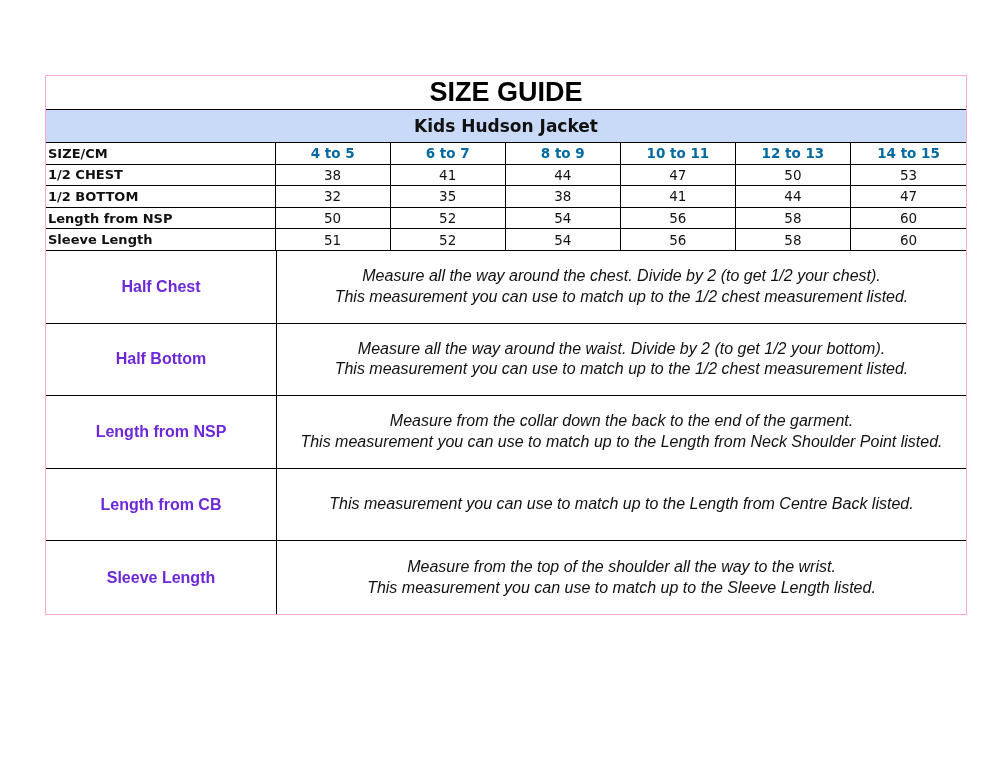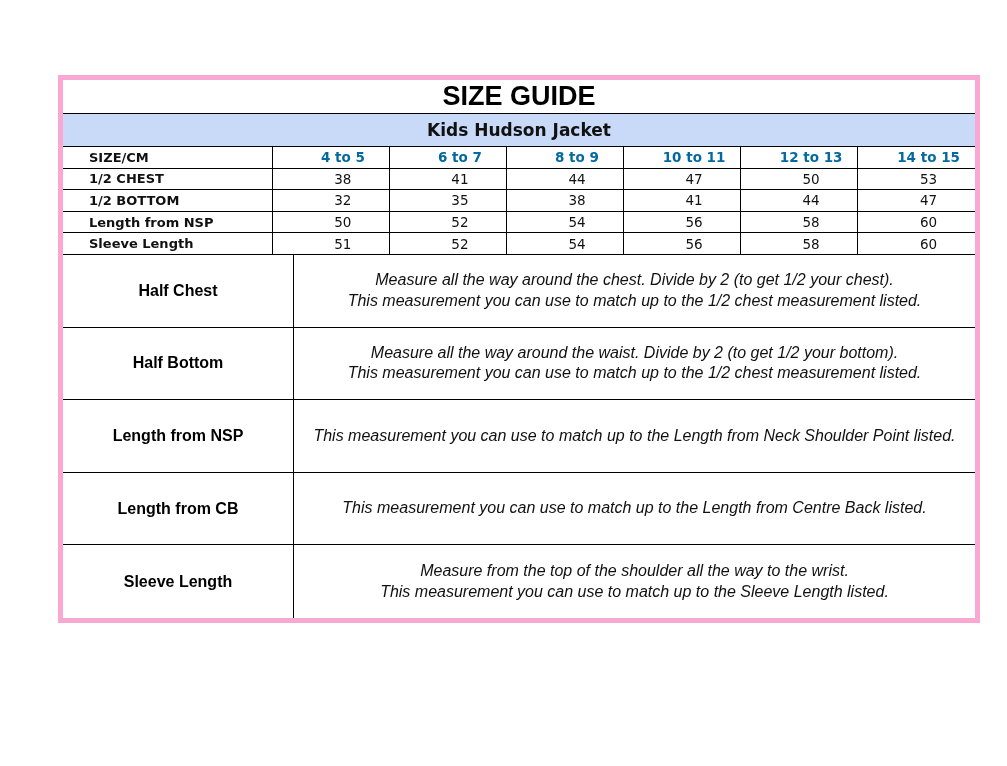--- a/index.html
+++ b/index.html
@@ -1,33 +1,33 @@
 <!DOCTYPE html>
 <html><head>
 <meta charset="utf-8">
 <style>
   html, body { margin:0; padding:0; background:#ffffff; }
   body { width:1007px; height:766px; position:relative; overflow:hidden; }
-  .sheet { position:absolute; left:58px; top:75px; width:922px; border:5px solid #f9a8d4; box-sizing:border-box; }
+  .sheet { position:absolute; left:45px; top:75px; width:922px; border:1px solid #f9a8d4; box-sizing:border-box; }
   .row { display:flex; border-bottom:1px solid #000; box-sizing:border-box; }
   .row:last-child { border-bottom:none; }
   .title { height:34px; justify-content:center; align-items:center;
     font-family:"Liberation Sans", sans-serif; font-weight:bold; font-size:27px; color:#000; }
   .subtitle { height:33px; background:#c9daf8; justify-content:center; align-items:center;
     font-family:"DejaVu Sans", sans-serif; font-weight:bold; font-size:17px; color:#111; }
   .grid-row { height:21.6px; }
   .cell { box-sizing:border-box; display:flex; align-items:center;
-    font-family:"DejaVu Sans", sans-serif; font-size:13.5px; color:#111;margin-left:24px; }
+    font-family:"DejaVu Sans", sans-serif; font-size:13.5px; color:#111; }
   .lbl { width:230px; border-right:1px solid #000; padding-left:2px; font-weight:bold; font-size:13px; }
   .val { width:115.3px; justify-content:center; border-right:1px solid #000; }
   .val:last-child { border-right:none; }
   .size-hdr { color:#0369a1; font-weight:bold; }
   .desc-row { height:72.6px; }
   .desc-lbl { width:230px; border-right:1px solid #000; justify-content:center; align-items:center;
-    font-family:"Liberation Sans", sans-serif; font-weight:bold; font-size:16px; color:#000000; display:flex; }
+    font-family:"Liberation Sans", sans-serif; font-weight:bold; font-size:16px; color:#6d28d9; display:flex; }
   .desc-txt { flex:1; display:flex; flex-direction:column; justify-content:center; align-items:center; text-align:center;
     font-family:"Liberation Sans", sans-serif; font-size:16px; color:#111; line-height:20.5px; padding:0 14px;font-style:italic; }
 </style>
 </head>
 <body>
 
 <div class="sheet">
   <div class="row title">SIZE GUIDE</div>
   <div class="row subtitle">Kids Hudson Jacket</div>
 
@@ -93,20 +93,21 @@
     <div class="desc-lbl">Half Bottom</div>
     <div class="desc-txt">
       <span>Measure all the way around the waist. Divide by 2 (to get 1/2 your bottom).</span>
       <span>This measurement you can use to match up to the 1/2 chest measurement listed.</span>
     </div>
   </div>
 
   <div class="row desc-row">
     <div class="desc-lbl">Length from NSP</div>
     <div class="desc-txt">
+      <span>Measure from the collar down the back to the end of the garment.</span>
       <span>This measurement you can use to match up to the Length from Neck Shoulder Point listed.</span>
     </div>
   </div>
 
   <div class="row desc-row">
     <div class="desc-lbl">Length from CB</div>
     <div class="desc-txt">
       <span>This measurement you can use to match up to the Length from Centre Back listed.</span>
     </div>
   </div>

